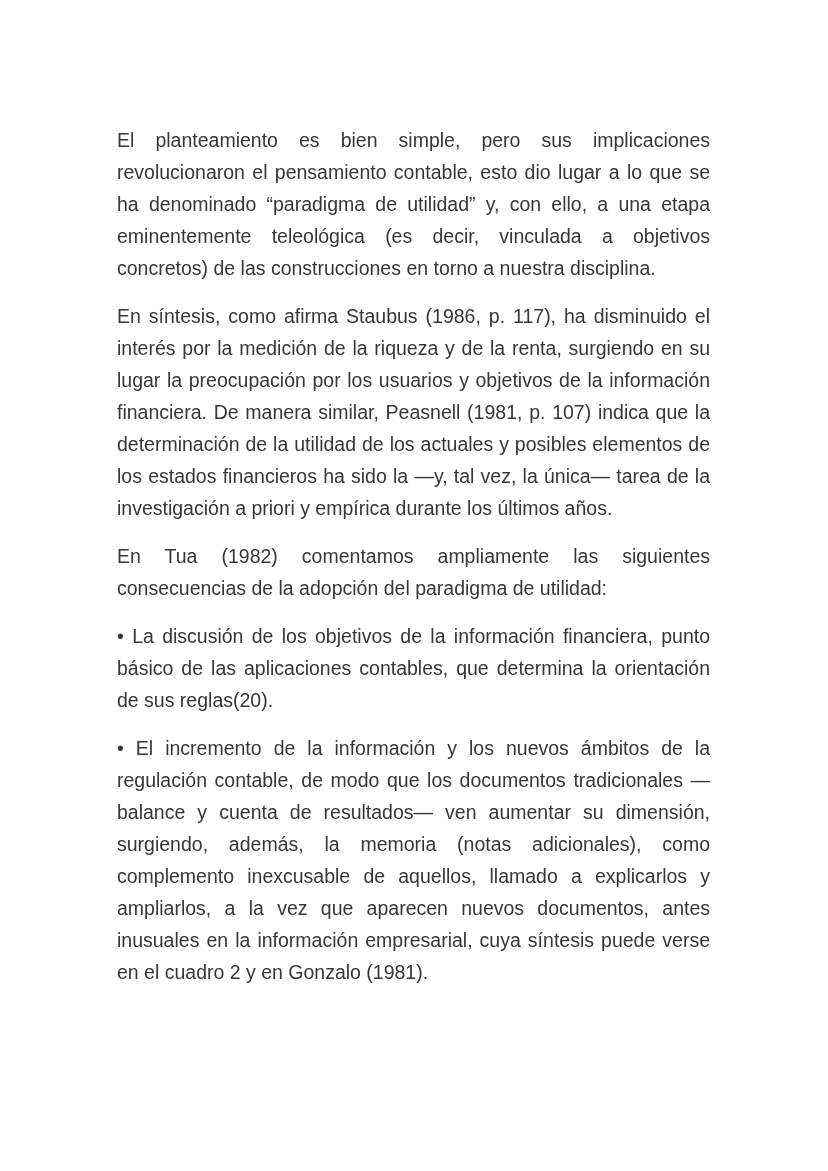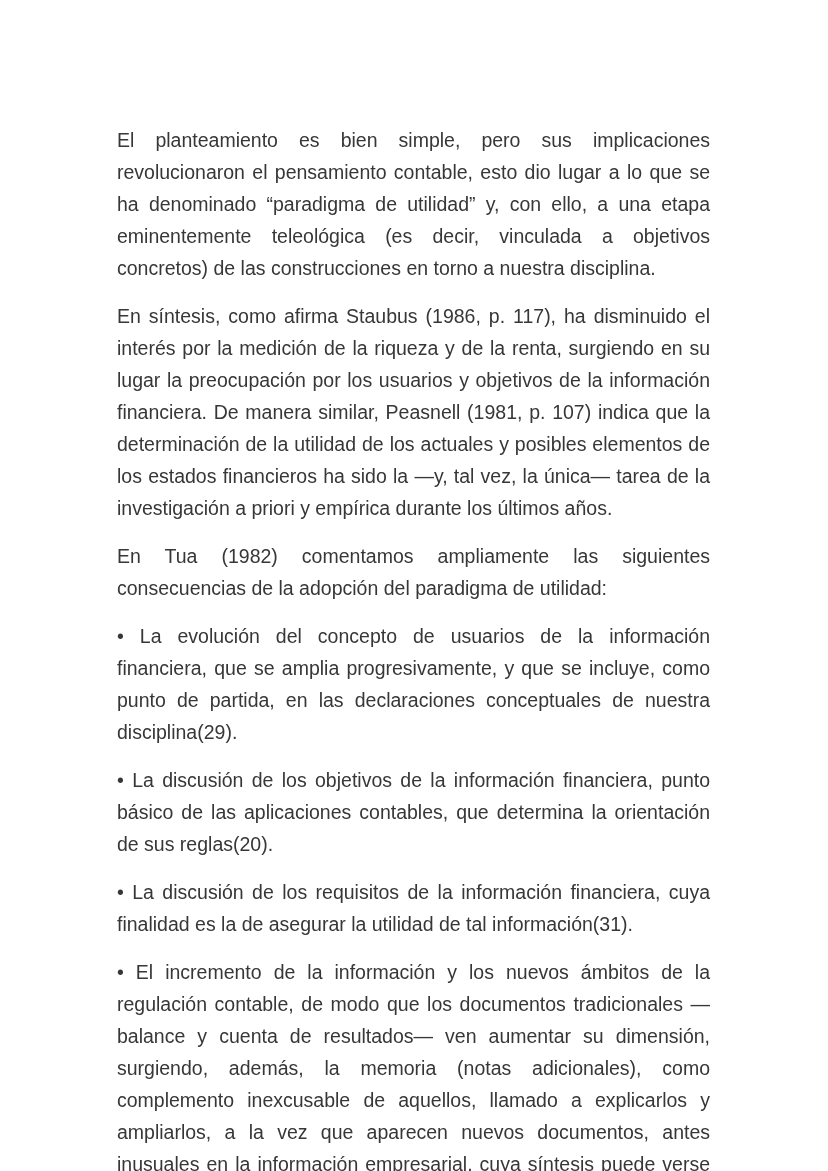--- a/index.html
+++ b/index.html
@@ -42,18 +42,16 @@
 </style>
 </head>
 <body>
 
 <div class="page">
   <div class="content">
 
   <p class="para">El planteamiento es bien simple, pero sus implicaciones revolucionaron el pensamiento contable, esto dio lugar a lo que se ha denominado “paradigma de utilidad” y, con ello, a una etapa eminentemente teleológica (es decir, vinculada a objetivos concretos) de las construcciones en torno a nuestra disciplina.</p>
       <p class="para">En síntesis, como afirma Staubus (1986, p. 117), ha disminuido el interés por la medición de la riqueza y de la renta, surgiendo en su lugar la preocupación por los usuarios y objetivos de la información financiera. De manera similar, Peasnell (1981, p. 107) indica que la determinación de la utilidad de los actuales y posibles elementos de los estados financieros ha sido la —y, tal vez, la única— tarea de la investigación a priori y empírica durante los últimos años.</p>
       <p class="para">En Tua (1982) comentamos ampliamente las siguientes consecuencias de la adopción del paradigma de utilidad:</p>
-      <p class="para">• La evolución del concepto de usuarios de la información financiera, que se amplia progresivamente, y que se incluye, como punto de partida, en las declaraciones conceptuales de nuestra disciplina(29).</p>
       <p class="para">• La discusión de los objetivos de la información financiera, punto básico de las aplicaciones contables, que determina la orientación de sus reglas(20).</p>
-      <p class="para">• La discusión de los requisitos de la información financiera, cuya finalidad es la de asegurar la utilidad de tal información(31).</p>
       <p class="para">• El incremento de la información y los nuevos ámbitos de la regulación contable, de modo que los documentos tradicionales —balance y cuenta de resultados— ven aumentar su dimensión, surgiendo, además, la memoria (notas adicionales), como complemento inexcusable de aquellos, llamado a explicarlos y ampliarlos, a la vez que aparecen nuevos documentos, antes inusuales en la información empresarial, cuya síntesis puede verse en el cuadro 2 y en Gonzalo (1981).</p>
     </div>
 </div>
 
 </body></html>

